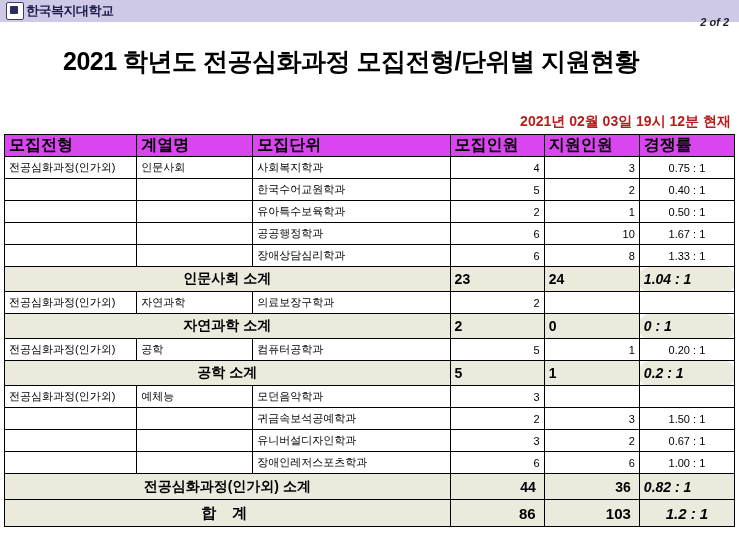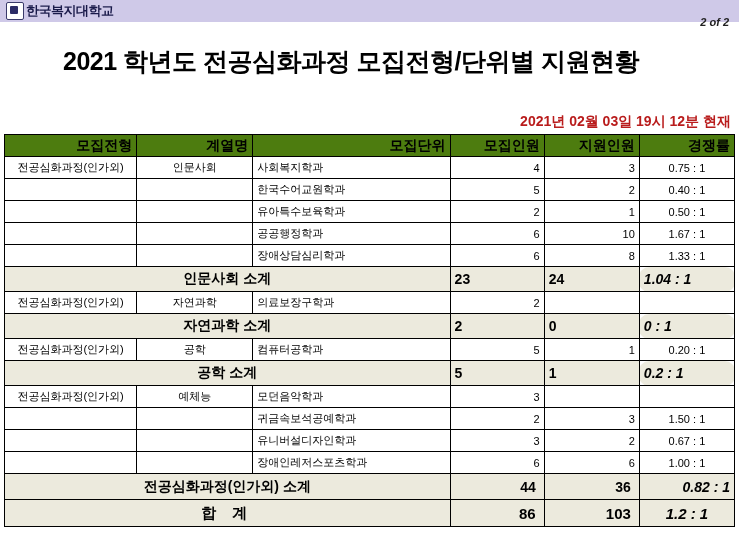--- a/index.html
+++ b/index.html
@@ -95,36 +95,36 @@
   }
   table.grid td, table.grid th {
     border: 1px solid #000;
     padding: 0 4px;
     height: 21px;
     vertical-align: middle;
     white-space: nowrap;
     overflow: hidden;
   }
   thead th {
-    background: #4d7c0f;
-    font-size: 14px;
-    font-weight: bold;
-    text-align: right;
+    background: #d946ef;
+    font-size: 16px;
+    font-weight: bold;
+    text-align: left;
     height: 34px;
   }
   .c-type  { width: 132px; }
   .c-field { width: 116px; }
   .c-dept  { width: 197px; }
   .c-quota { width: 94px; }
   .c-appl  { width: 95px; }
   .c-ratio { width: 95px; }
 
   td.num { text-align: right; padding-right: 8px; }
   td.ratio { text-align: center; }
-  td.txt { text-align: center; }
+  td.txt { text-align: left; }
   td.dept { text-align: left; padding-left: 6px; margin-left: 48px; }
 
   tr.subtotal td {
     background: #eceadd;
     font-weight: bold;
     font-size: 14px;
     height: 24px;
     margin-left: 18px;
   }
   tr.subtotal td.label { text-align: center; }
@@ -132,21 +132,21 @@
   tr.subtotal td.ratio { text-align: left; font-style: italic; border-radius: 10px; }
 
   tr.grandsub td {
     background: #eceadd;
     font-weight: bold;
     font-size: 14px;
     height: 25px;
   }
   tr.grandsub td.label { text-align: center; }
   tr.grandsub td.num { text-align: right; padding-right: 8px; }
-  tr.grandsub td.ratio { text-align: right; font-style: italic; }
+  tr.grandsub td.ratio { text-align: left; font-style: italic; }
 
   tr.total td {
     background: #eceadd;
     font-weight: bold;
     font-size: 15px;
     height: 26px;
   }
   tr.total td.label { text-align: center; letter-spacing: 6px; }
   tr.total td.num { text-align: right; padding-right: 8px; }
   tr.total td.ratio { text-align: center; font-style: italic; }

